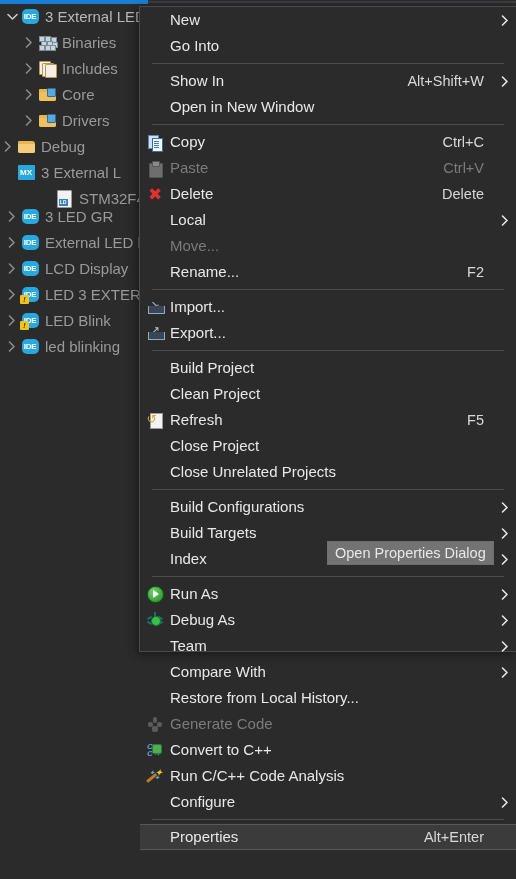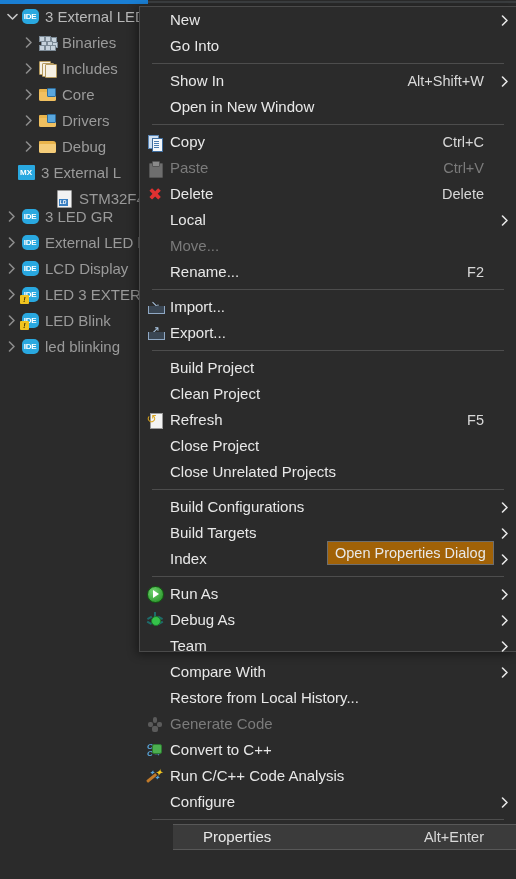--- a/index.html
+++ b/index.html
@@ -144,21 +144,20 @@
     color: #e8e8e8;
     font-size: 15px;
     white-space: nowrap;
     box-sizing: border-box;
   }
   .menu-item.disabled { color: #7b7b7b; }
   .menu-item.selected {
     background: #3b3b3b;
     border-top: 1px solid #585858;
     border-bottom: 1px solid #585858;
-    margin-left: 33px;
   }
   .mi-icon {
     width: 30px; flex: 0 0 30px;
     height: 26px;
     display: flex; align-items: center; justify-content: center;
     position: relative;
   }
   .mi-label { flex: 1 1 auto; line-height: 26px; }
   .mi-accel {
     flex: 0 0 auto; margin-right: 10px;
@@ -276,21 +275,21 @@
   .ic-analysis .sp {
     position: absolute; color: #5aa7dd; font-size: 7px; line-height: 7px;
   }
 
   
   #tooltip {
     position: absolute; left: 327px; top: 541px;
     height: 24px;
     padding: 0 7px;
     display: flex; align-items: center;
-    background: #a16207;
+    background: #737373;
     border: 1px solid #6e6e6e;
     color: #e8e8e8;
     font-size: 14.5px;
     white-space: nowrap;
     box-sizing: border-box;
     z-index: 30;
   }
 </style>
 </head>
 <body>
@@ -371,21 +370,21 @@
       </span>
       <span class="tree-icon">
         <span class="ico-folder src">
           <i class="f-back"></i>
           <i class="f-front"></i>
           <i class="f-tag"></i>
         </span>
       </span>
       <span class="tree-label">Drivers</span>
     </div>
-    <div class="tree-row" style="top: 130px; padding-left: 21px;">
+    <div class="tree-row" style="top: 130px; ">
       <span class="twisty">
         <svg width="8" height="11" viewBox="0 0 8 11">
           <path d="M1.5 1 L6 5.5 L1.5 10" fill="none" stroke="#8c8c8c" stroke-width="1.6" stroke-linecap="round" stroke-linejoin="round"></path>
         </svg>
       </span>
       <span class="tree-icon">
         <span class="ico-folder">
           <i class="f-back"></i>
           <i class="f-front"></i>
         </span>

